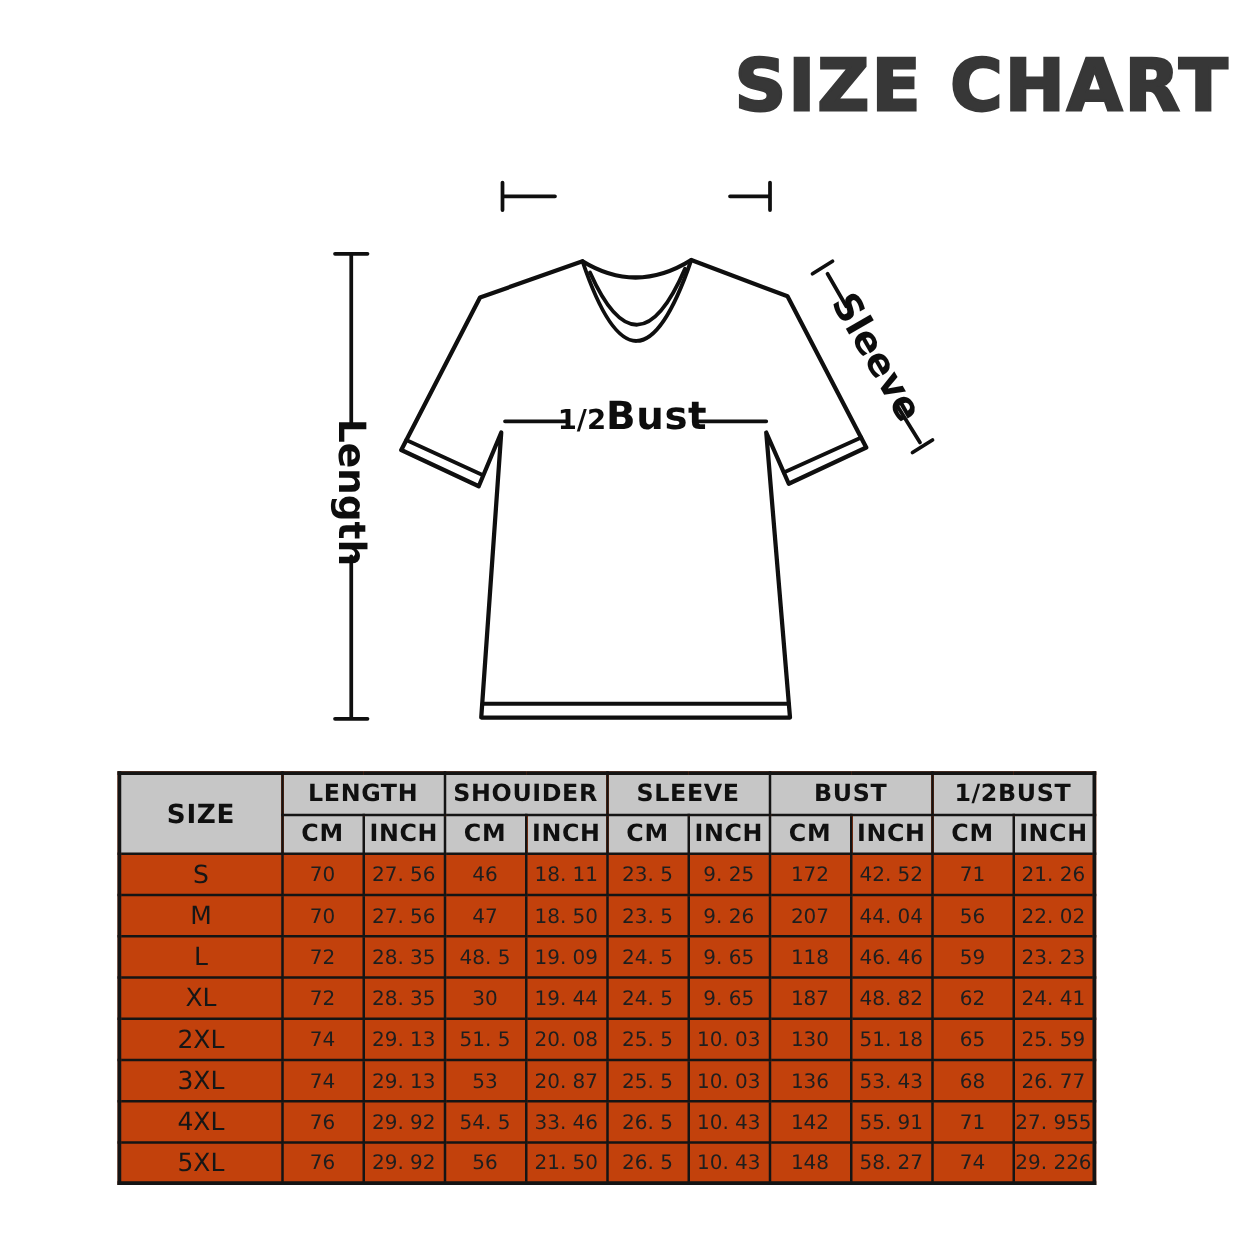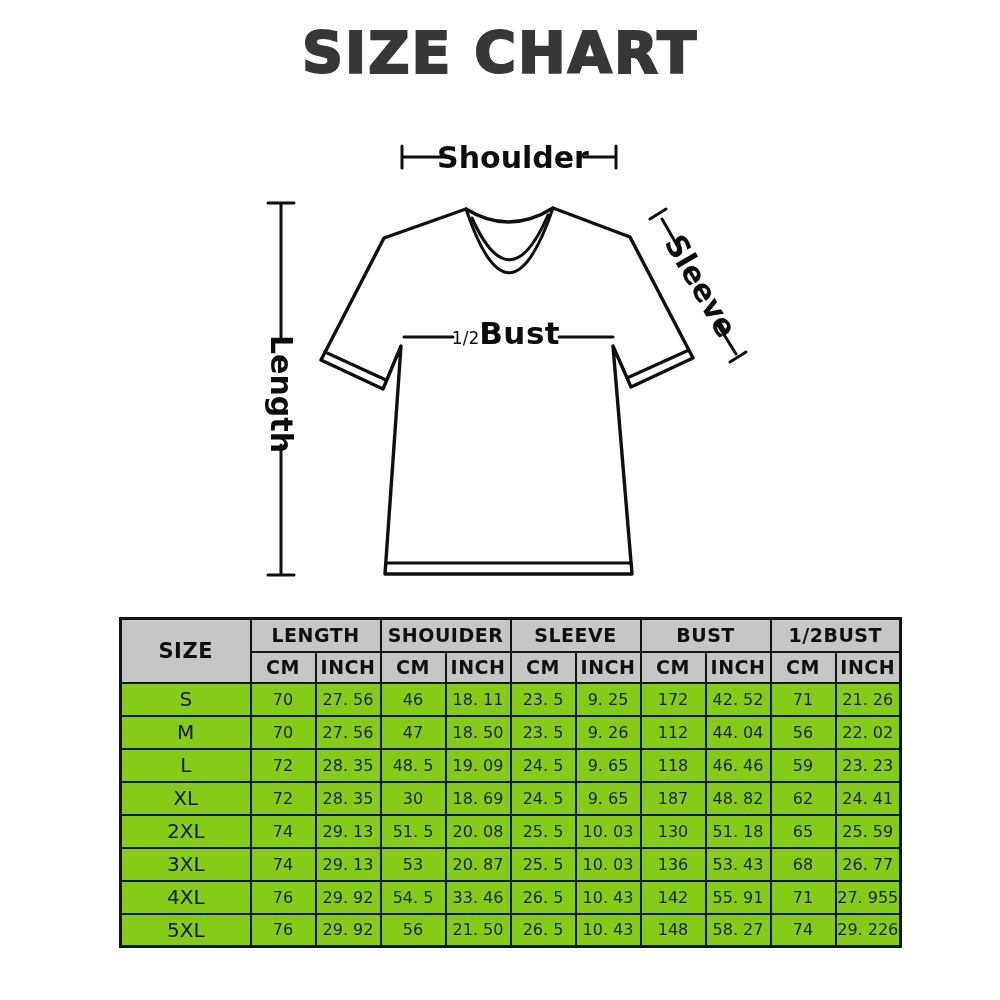--- a/index.html
+++ b/index.html
@@ -7,22 +7,22 @@
     --header-bg:#c6c6c6;
     --border-color:#141414;
     --line-color:#0f0f0f;
   }
   html,body{margin:0;padding:0;background:#ffffff;}
   .page{
     position:relative;width:1000px;height:1000px;background:#ffffff;overflow:hidden;
     font-family:"DejaVu Sans","Liberation Sans",sans-serif;
   }
   .page-title{
-    position:absolute;left:0;right:0;top:22px;margin:0;
-    text-align:center;
+    position:absolute;left:0;right:0;top:22px;margin:16px;
+    text-align:right;
     font-size:57px;line-height:1.1;font-weight:bold;letter-spacing:2px;
     color:var(--title-color);
     -webkit-text-stroke:2.2px var(--title-color);
   }
   .diagram-svg{position:absolute;left:250px;top:140px;width:510px;height:470px;}
   .lbl{
     position:absolute;color:#0d0d0d;white-space:nowrap;
     font-family:"DejaVu Sans","Liberation Sans",sans-serif;
   }
   .lbl-shoulder{
@@ -34,28 +34,28 @@
     font-size:30px;font-weight:600;
   }
   .lbl-sleeve{
     left:701px;top:286px;transform:translate(-50%,-50%) rotate(60deg);
     font-size:30px;font-weight:600;
   }
   .lbl-halfbust{
     left:506px;top:333px;transform:translate(-50%,-50%);
     font-size:30px;
   }
-  .hb-prefix{font-size:17px;font-weight:400;}
+  .hb-prefix{font-size:22px;font-weight:700;}
   .hb-word{font-size:31px;font-weight:bold;letter-spacing:0.5px;}
 
   .size-table{
-    position:absolute;left:119px;top:617px;width:781px;
+    position:absolute;left:94px;top:617px;width:781px;
     border-collapse:collapse;table-layout:fixed;
     border:3px solid var(--border-color);
-    background:#84cc16;
+    background:#c2410c;
   }
   .size-table th,.size-table td{
     border:2px solid var(--border-color);
     text-align:center;vertical-align:middle;padding:0;
     overflow:hidden;
   }
   .size-table thead th{
     background:var(--header-bg);
     color:#101010;font-weight:bold;font-size:19px;letter-spacing:0.5px;
   }
@@ -87,21 +87,20 @@
     </g>
 
     <g stroke="#0f0f0f" stroke-width="3" fill="none" stroke-linecap="round">
       <path d="M152 6 V28 M152 17 H194 M334 17 H366 M366 6 V28"></path>
       <path d="M18 63 H44 M31 63 V201 M31 305 V435 M18 435 H44"></path>
       <path d="M154 197 H203 M309 197 H363"></path>
       <path d="M400 79 L416 69 M412 79 L427 105 M468 185 L486 214 M480 222 L496 212"></path>
     </g>
   </svg>
 
-  <div class="lbl lbl-shoulder">Shoulder</div>
   <div class="lbl lbl-length">Length</div>
   <div class="lbl lbl-sleeve">Sleeve</div>
   <div class="lbl lbl-halfbust">
     <span class="hb-prefix">1/2</span><span class="hb-word">Bust</span>
   </div>
 
   <table class="size-table">
     <colgroup>
       <col style="width:130px">
       <col style="width:65px">
@@ -152,21 +151,21 @@
           <td>21. 26</td>
         </tr>
         <tr>
           <td class="size-cell">M</td>
           <td>70</td>
           <td>27. 56</td>
           <td>47</td>
           <td>18. 50</td>
           <td>23. 5</td>
           <td>9. 26</td>
-          <td>112</td>
+          <td>207</td>
           <td>44. 04</td>
           <td>56</td>
           <td>22. 02</td>
         </tr>
         <tr>
           <td class="size-cell">L</td>
           <td>72</td>
           <td>28. 35</td>
           <td>48. 5</td>
           <td>19. 09</td>
@@ -175,21 +174,21 @@
           <td>118</td>
           <td>46. 46</td>
           <td>59</td>
           <td>23. 23</td>
         </tr>
         <tr>
           <td class="size-cell">XL</td>
           <td>72</td>
           <td>28. 35</td>
           <td>30</td>
-          <td>18. 69</td>
+          <td>19. 44</td>
           <td>24. 5</td>
           <td>9. 65</td>
           <td>187</td>
           <td>48. 82</td>
           <td>62</td>
           <td>24. 41</td>
         </tr>
         <tr>
           <td class="size-cell">2XL</td>
           <td>74</td>

